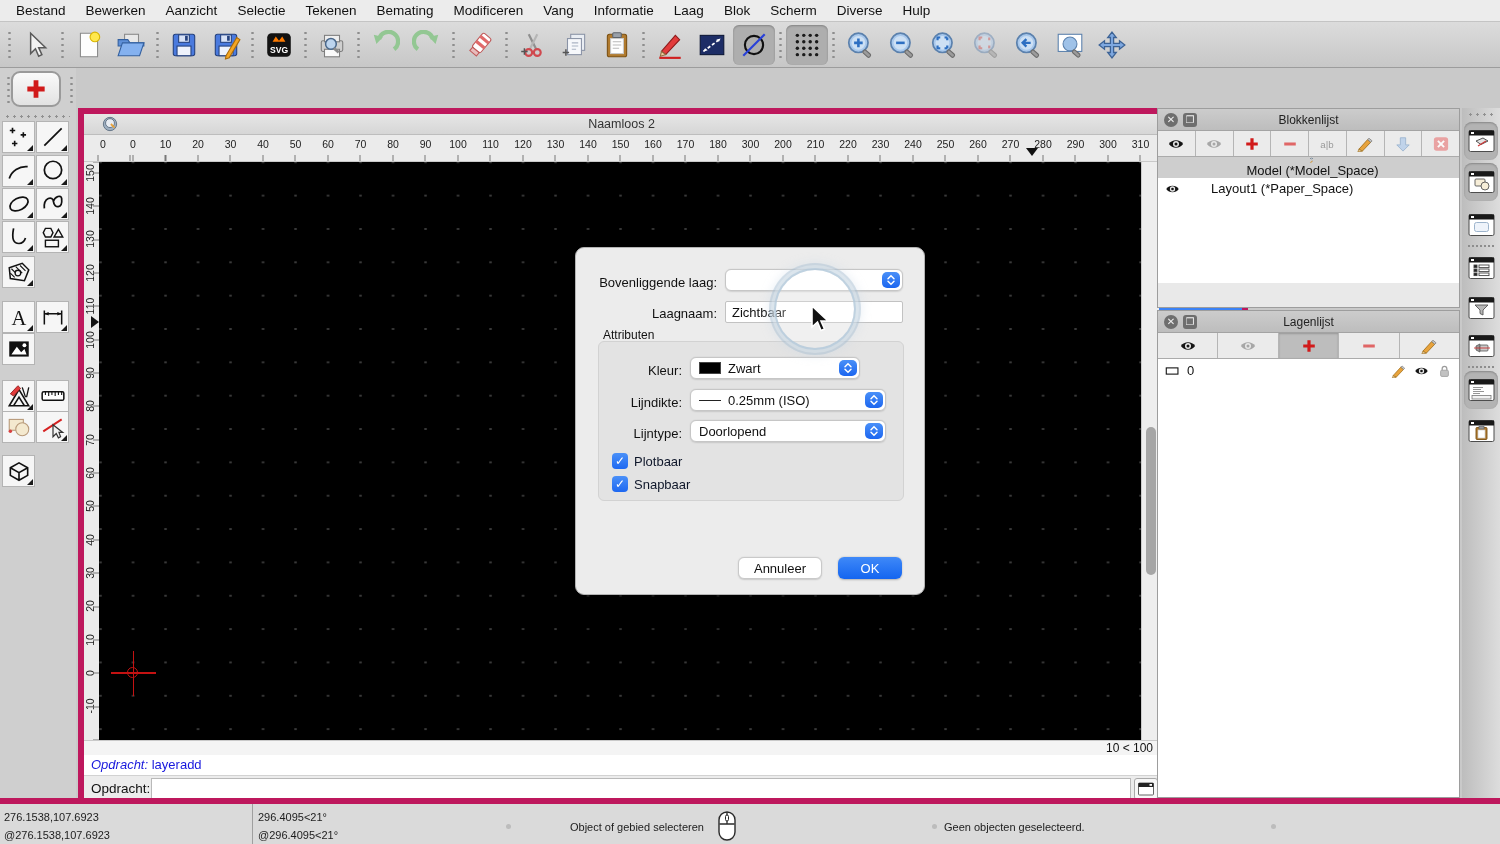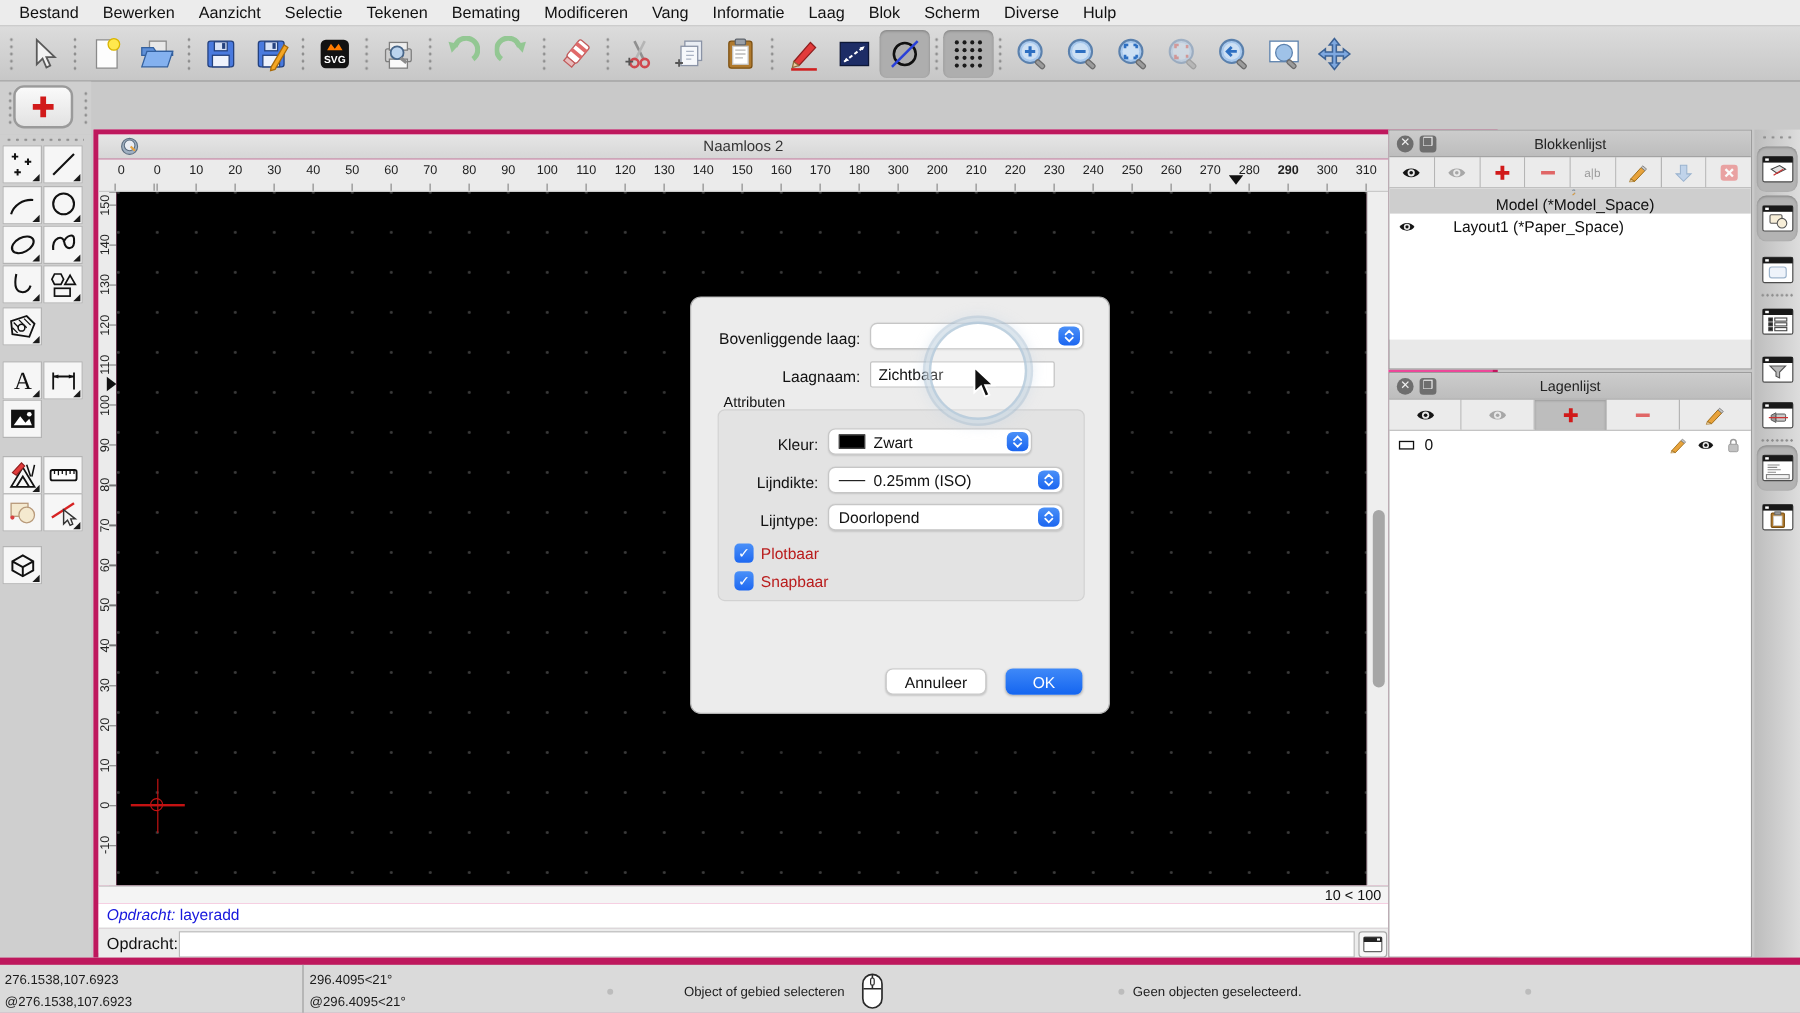--- a/index.html
+++ b/index.html
@@ -21,21 +21,21 @@
   
   #addtool-row { left:0; top:68px; width:76px; height:44px; background:#cfcfcf; }
   #add-layer-btn { left:11px; top:3px; width:50px; height:36px; background:linear-gradient(#fafafa,#e2e2e2); border:2px solid #9a9a9a; border-radius:9px; display:flex; align-items:center; justify-content:center; }
   #palette { left:0; top:112px; width:76px; height:686px; background:#cfcfcf; }
   .hdots { left:4px; top:2px; width:66px; height:5px; background:radial-gradient(circle,#909090 1px,transparent 1.3px); background-size:7px 5px; }
   .tool { position:absolute; width:33px; height:32px; background:#f6f6f6; border:1px solid #b4b4b4; display:flex; align-items:center; justify-content:center; }
   .tool svg { width:26px; height:26px; }
   .tool.fly::after { content:""; position:absolute; right:1px; bottom:1px; border-left:6px solid transparent; border-bottom:6px solid #1a1a1a; }
 
   
-  #docwin { left:78px; top:108px; width:1170px; height:690px; background:#ec4899; border:4px solid #be185d; }
+  #docwin { left:78px; top:108px; width:1170px; height:690px; background:#3b82f6; border:6px solid #be185d; }
   #doc-titlebar { left:0; top:0; width:1075px; height:21px; background:linear-gradient(#e6e6e6,#d6d6d6); border-bottom:1px solid #bdbdbd; }
   #doc-title { left:0; top:3px; width:1075px; text-align:center; font-size:12.5px; color:#333; }
   #hruler { left:0; top:21px; width:1075px; height:27px; background:#ebebeb; border-bottom:1px solid #c9c9c9; overflow:hidden; }
   .hlab { position:absolute; top:3px; transform:translateX(-50%); font-size:10.5px; color:#222; }
   #hticks { left:0; top:20px; width:1075px; height:7px; background:repeating-linear-gradient(to right,#777 0 1px,transparent 1px 32.5px); background-position:48.5px 0; }
   #hmarker { left:942px; top:13px; width:0; height:0; border-left:6px solid transparent; border-right:6px solid transparent; border-top:8px solid #111; }
   #vruler { left:0; top:48px; width:15px; height:578px; background:#ebebeb; overflow:hidden; }
   .vlab { position:absolute; left:6px; transform:translate(-50%,-50%) rotate(-90deg); font-size:10.5px; color:#222; }
   #vticks { left:9px; top:0; width:6px; height:578px; background:repeating-linear-gradient(to bottom,#777 0 1px,transparent 1px 33.35px); background-position:0 10.5px; }
   #vmarker { left:7px; top:202px; width:0; height:0; border-top:6px solid transparent; border-bottom:6px solid transparent; border-left:8px solid #111; }
@@ -83,21 +83,21 @@
 
   
   #dialog { left:575px; top:247px; width:350px; height:348px; background:#ececec; border:1px solid #b3b3b3; border-radius:9px; box-shadow:0 22px 55px rgba(0,0,0,.5), 0 3px 12px rgba(0,0,0,.3); }
   .dlabel { position:absolute; font-size:13px; color:#111; text-align:right; }
   .dd { position:absolute; height:22px; background:#fff; border:1px solid #c6c6c6; border-radius:6px; box-shadow:0 .5px 1.5px rgba(0,0,0,.12); display:flex; align-items:center; font-size:13px; color:#111; padding-left:8px; }
   .stepper { position:absolute; right:2px; top:2px; width:18px; height:16px; border-radius:5px; background:linear-gradient(#4a90f8,#1c66f0); display:flex; align-items:center; justify-content:center; }
   .stepper svg { width:10px; height:12px; }
   .dinput { position:absolute; height:22px; background:#fff; border:1px solid #c2c2c2; border-radius:2px; font-size:13px; padding:0 6px; font-family:"Liberation Sans",sans-serif; color:#111; }
   #groupbox { left:22px; top:93px; width:306px; height:160px; background:#e3e3e3; border:1px solid #d2d2d2; border-radius:6px; }
   .cbox { position:absolute; width:16px; height:16px; border-radius:4px; background:linear-gradient(#4a90f8,#1e68f1); color:#fff; font-size:12px; line-height:16px; text-align:center; }
-  .clabel { position:absolute; font-size:13px; color:#b91c1c; }
+  .clabel { position:absolute; font-size:13px; color:#0f172a; }
   .btn { position:absolute; height:22px; border-radius:6px; font-size:13px; display:flex; align-items:center; justify-content:center; }
   #btn-annuleer { left:162px; top:309px; width:84px; background:#ffffff; border:1px solid #c9c9c9; color:#111; box-shadow:0 .5px 1.5px rgba(0,0,0,.15); }
   #btn-ok { left:262px; top:309px; width:64px; background:linear-gradient(#3f89f8,#1465f0); color:#fff; box-shadow:0 .5px 2px rgba(0,0,0,.25); }
   .swatch-black { width:22px; height:12px; background:#000; border:1px solid #444; margin-right:7px; }
   .thinline { width:22px; height:0; border-top:1.5px solid #222; margin-right:7px; }
 
   
   #click-hl { left:776px; top:270px; width:78px; height:78px; border-radius:50%; background:rgba(255,255,255,.22);
      box-shadow:0 0 0 2px rgba(170,195,215,.55), 0 0 0 5px rgba(255,255,255,.25), 0 0 0 7px rgba(160,185,205,.4), 0 0 10px 8px rgba(200,215,230,.35); }
   #mouse-cursor { left:810px; top:304px; }
@@ -712,21 +712,21 @@
         <span class="hlab" style="left: 666.5px;">300</span>
         <span class="hlab" style="left: 699px;">200</span>
         <span class="hlab" style="left: 731.5px;">210</span>
         <span class="hlab" style="left: 764px;">220</span>
         <span class="hlab" style="left: 796.5px;">230</span>
         <span class="hlab" style="left: 829px;">240</span>
         <span class="hlab" style="left: 861.5px;">250</span>
         <span class="hlab" style="left: 894px;">260</span>
         <span class="hlab" style="left: 926.5px;">270</span>
         <span class="hlab" style="left: 959px;">280</span>
-        <span class="hlab" style="left: 991.5px; font-weight: bold;">290</span>
+        <span class="hlab" style="left: 991.5px;">290</span>
         <span class="hlab" style="left: 1024px;">300</span>
         <span class="hlab" style="left: 1056.5px;">310</span>
       </div>
     <div id="hticks" class="abs"></div>
     <div id="hmarker" class="abs"></div>
   </div>
   <div id="vruler" class="abs">
     <div id="vlabels">
         <span class="vlab" style="top: 10.75px;">150</span>
         <span class="vlab" style="top: 44.1px;">140</span>
@@ -944,21 +944,21 @@
   <div class="dlabel" style="left:0;top:27px;width:141px">Bovenliggende laag:</div>
   <div class="dd" style="left:149px;top:21px;width:178px">
     <span></span>
     <span class="stepper">
         <svg>
           <use href="#ic-stepper"></use>
         </svg>
       </span>
   </div>
   <div class="dlabel" style="left:0;top:58px;width:141px">Laagnaam:</div>
-  <input class="dinput" style="left: 149px; top: 53px; width: 154px;" value="Zichtbaar">
+  <input class="dinput" style="left: 149px; top: 53px; width: 178px;" value="Zichtbaar">
   <div class="dlabel" style="left:27px;top:80px;width:80px;text-align:left;font-size:12px">Attributen</div>
   <div id="groupbox" class="abs"></div>
 
   <div class="dlabel" style="left:0;top:115px;width:106px">Kleur:</div>
   <div class="dd" style="left:114px;top:109px;width:170px">
     <span class="swatch-black"></span>
     <span>Zwart</span>
     <span class="stepper">
         <svg>
           <use href="#ic-stepper"></use>

